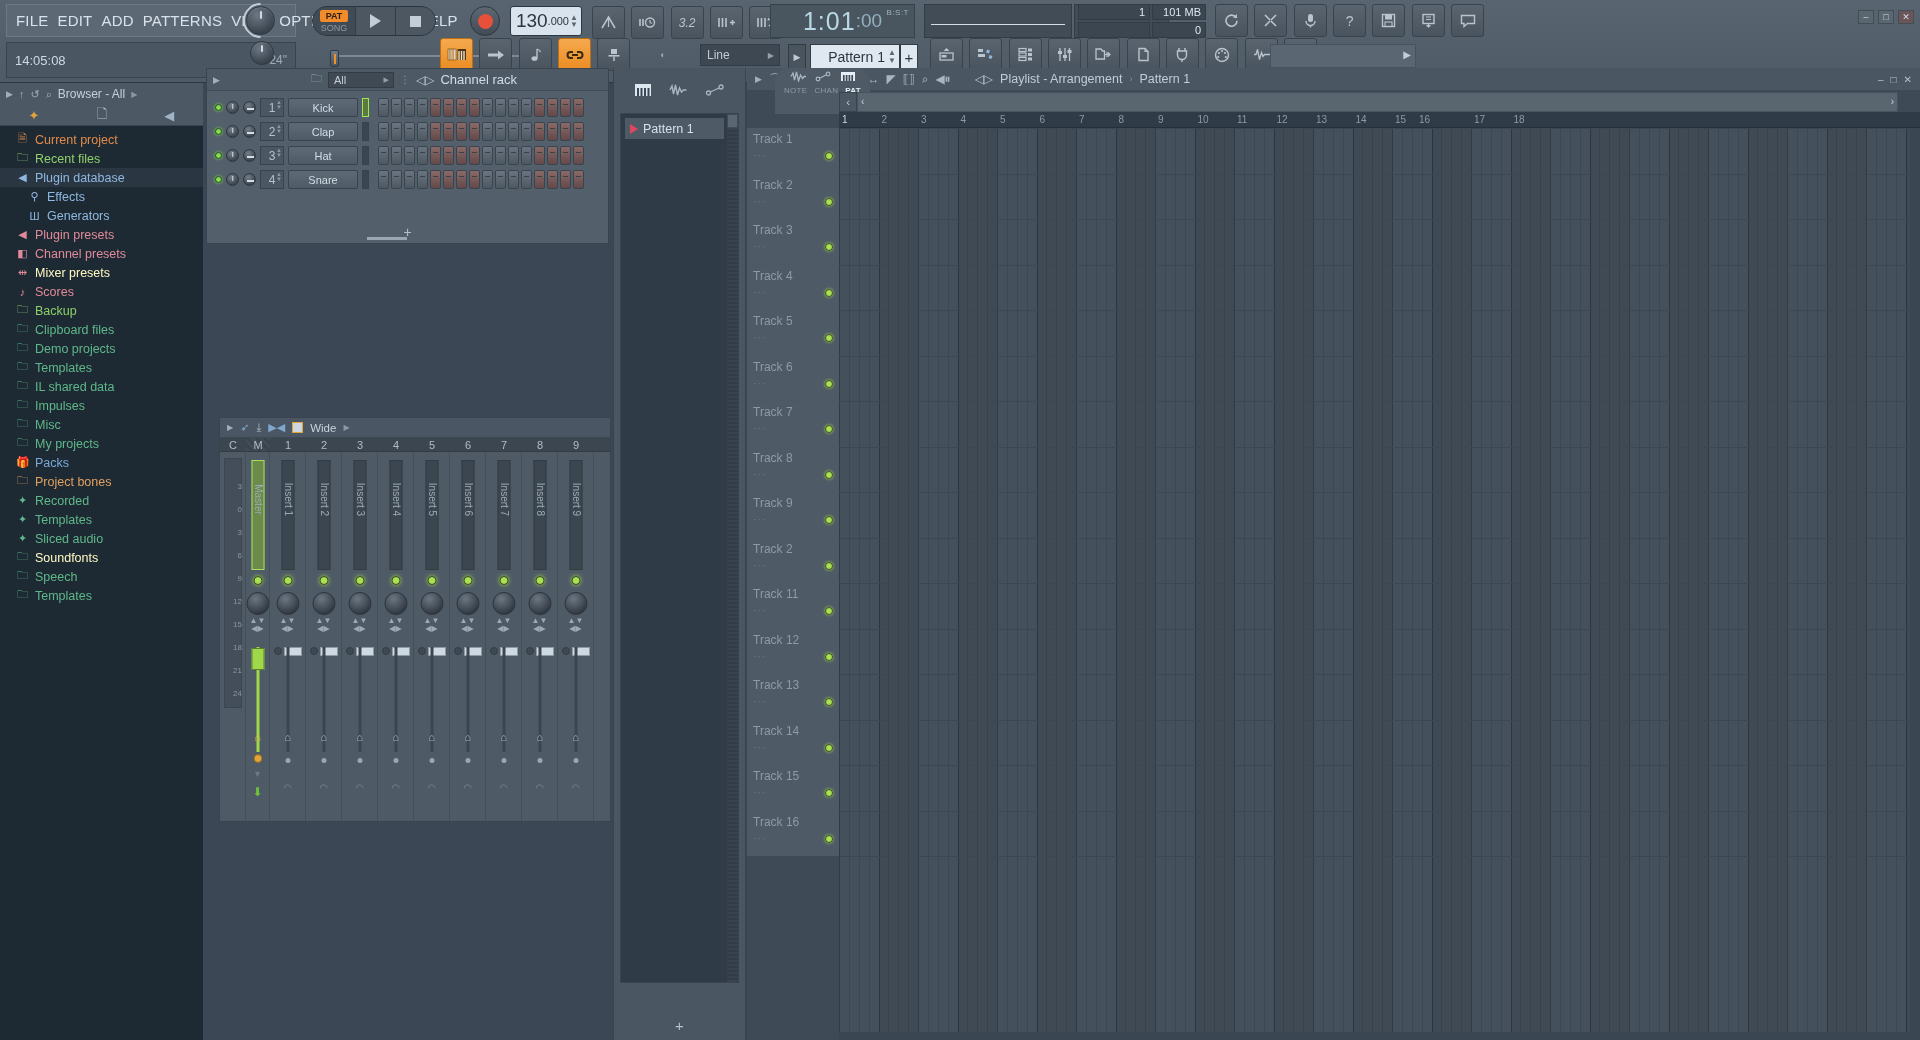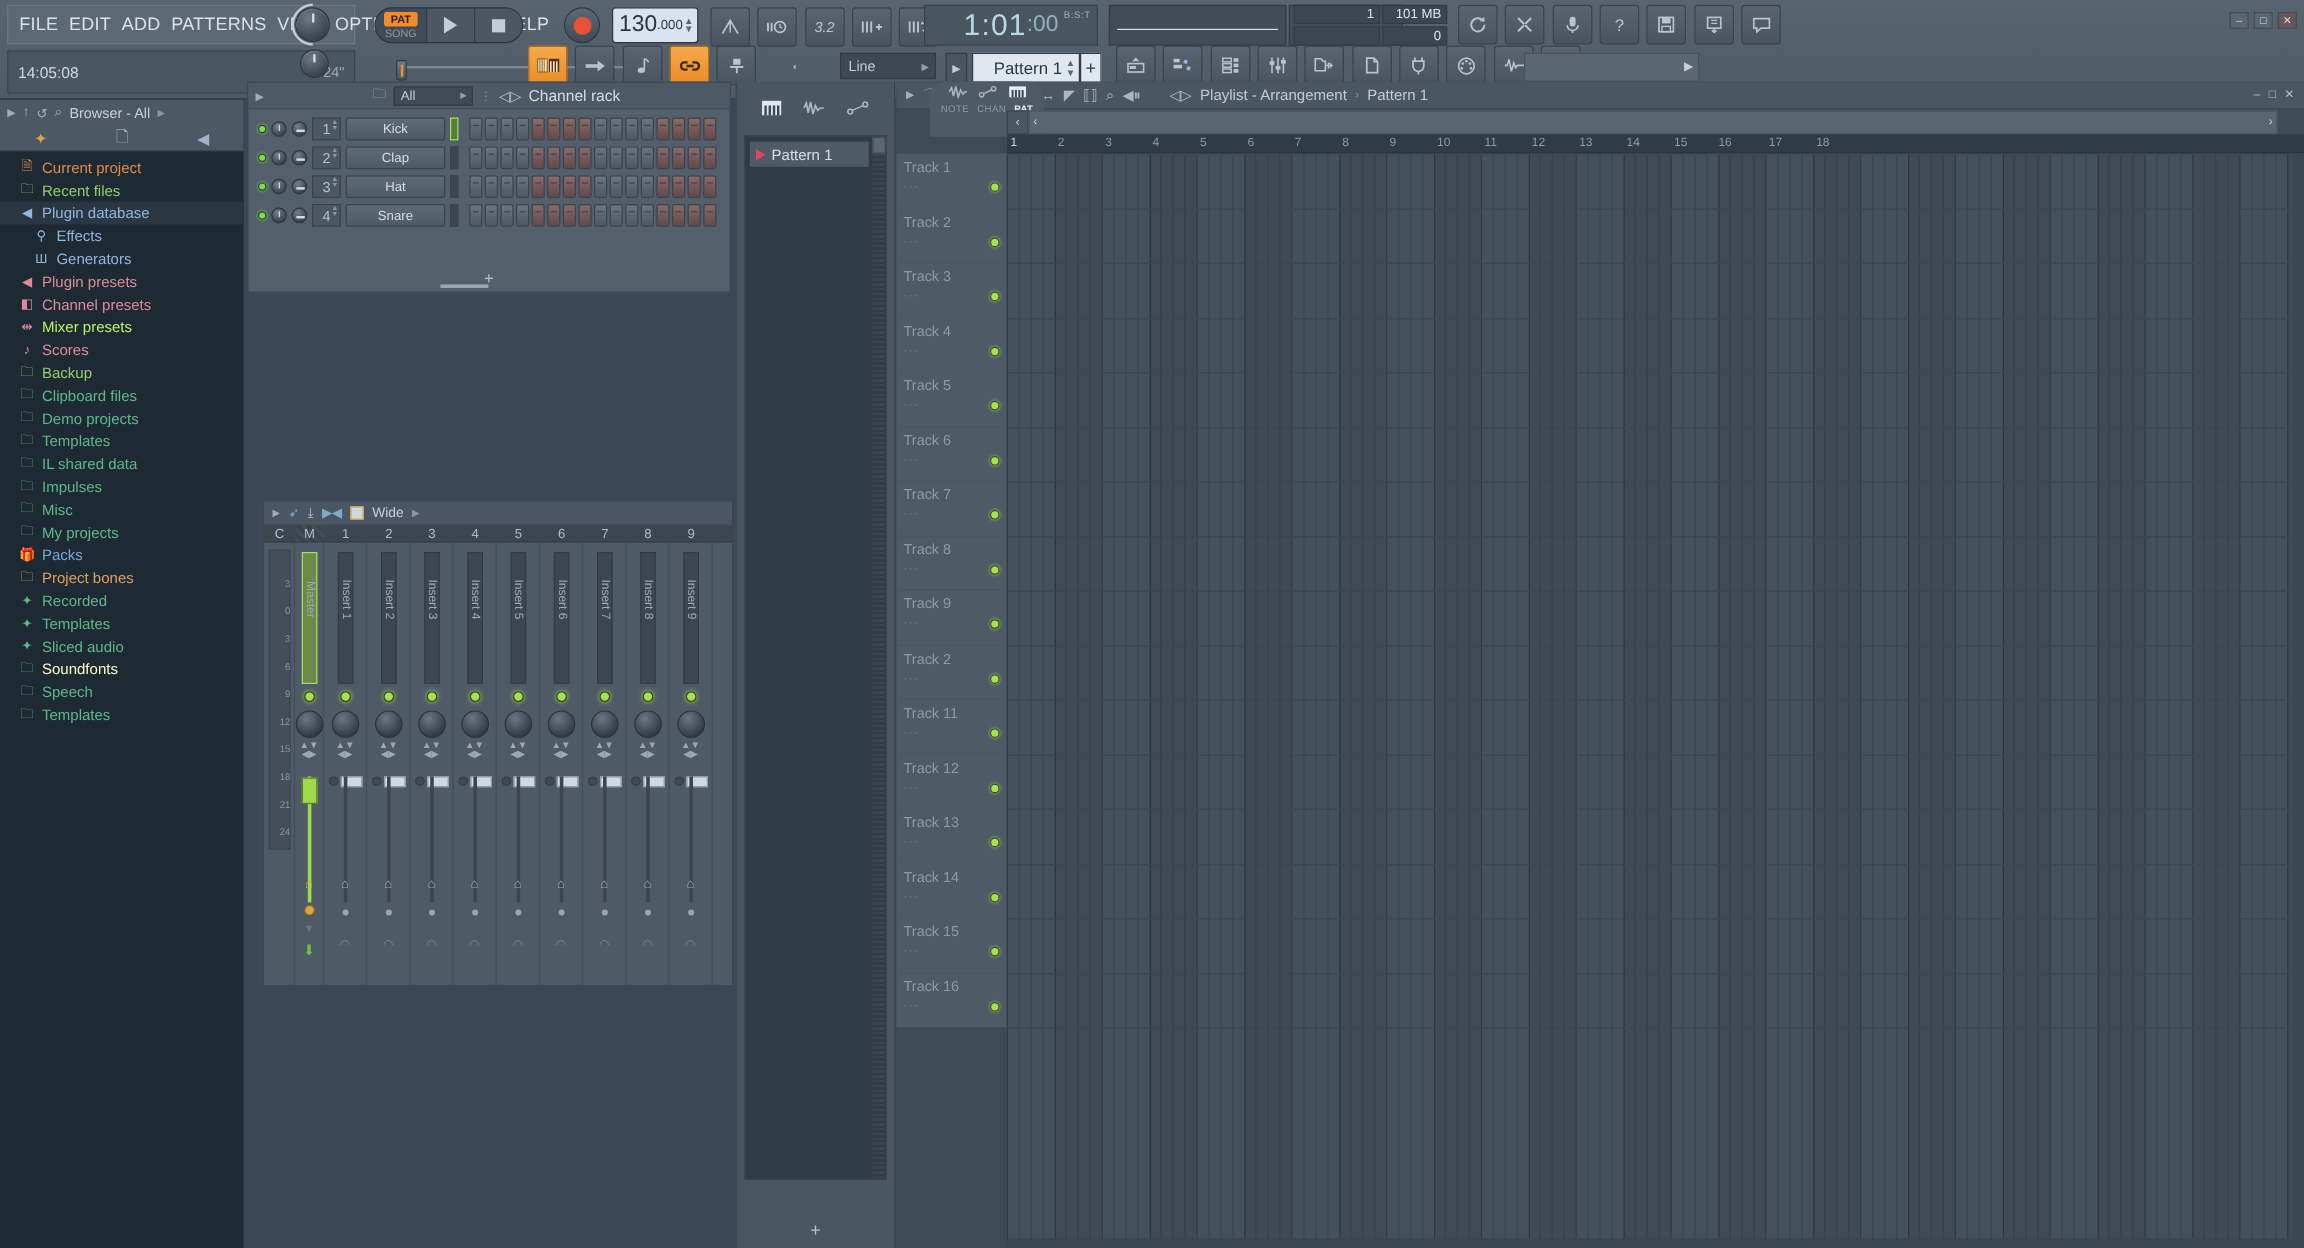--- a/index.html
+++ b/index.html
@@ -226,21 +226,21 @@
     background:radial-gradient(circle at 38% 30%,#737f8b,#3c4650 70%);
     border:1px solid #2d363f; position:relative; }
   .panknob::after { content:""; position:absolute; left:3px;top:6px;width:7px;height:1.5px;
     background:#d4dee8; }
   .num-box {
     width:24px;height:19px; background:#4b5762; border:1px solid #39434d;
     display:flex;align-items:center;justify-content:center; font-size:12px; color:#b6c1cb;
     position:relative; cursor:pointer;
   }
   .name-btn {
-    width:83px;height:19px; background:linear-gradient(#5e6a76,#4e5a65);
+    width:70px;height:19px; background:linear-gradient(#5e6a76,#4e5a65);
     border:1px solid #39434d; border-radius:2px;
     display:flex;align-items:center;justify-content:center;
     font-size:11px; color:#d4dee8; cursor:pointer;
   }
   .vu { width:7px;height:19px;border:1px solid #39434d;background:#3c4650; }
   .vu.on { border-color:#9fe55a; background:#5c7a3e; }
   .steps { display:flex; gap:2px; margin-left:5px; }
   .step {
     width:11px;height:19px; border-radius:2px;
     border:1px solid #3a444e; position:relative; cursor:pointer;
@@ -726,21 +726,21 @@
         <div class="br-item">
           <span class="br-ico" style="color:#e08a9a">◀</span>
           <span style="color:#e08a9a">Plugin presets</span>
         </div>
         <div class="br-item">
           <span class="br-ico" style="color:#e08a9a">◧</span>
           <span style="color:#e08a9a">Channel presets</span>
         </div>
         <div class="br-item">
           <span class="br-ico" style="color:#e08a9a">⇹</span>
-          <span style="color:#bef264">Mixer presets</span>
+          <span style="color:#fef9c3">Mixer presets</span>
         </div>
         <div class="br-item">
           <span class="br-ico" style="color:#e08a9a">♪</span>
           <span style="color:#e08a9a">Scores</span>
         </div>
         <div class="br-item">
           <span class="br-ico" style="color:#8fd06a">🗀</span>
           <span style="color:#8fd06a">Backup</span>
         </div>
         <div class="br-item">
@@ -1220,21 +1220,21 @@
         <span class="tick" style="left: 200.5px;">6</span>
         <span class="tick" style="left: 240px;">7</span>
         <span class="tick" style="left: 279.5px;">8</span>
         <span class="tick" style="left: 319px;">9</span>
         <span class="tick" style="left: 358.5px;">10</span>
         <span class="tick" style="left: 398px;">11</span>
         <span class="tick" style="left: 437.5px;">12</span>
         <span class="tick" style="left: 477px; text-align: center;">13</span>
         <span class="tick" style="left: 516.5px;">14</span>
         <span class="tick" style="left: 556px;">15</span>
-        <span class="tick" style="left: 593px;">16</span>
+        <span class="tick" style="left: 580px;">16</span>
         <span class="tick" style="left: 635px;">17</span>
         <span class="tick" style="left: 674.5px;">18</span>
       </div>
     <div class="pl-tracks">
         <div class="pl-track">
           <span class="tname">Track 1</span>
           <span class="tdots">···</span>
           <span class="tled"></span>
         </div>
         <div class="pl-track">

